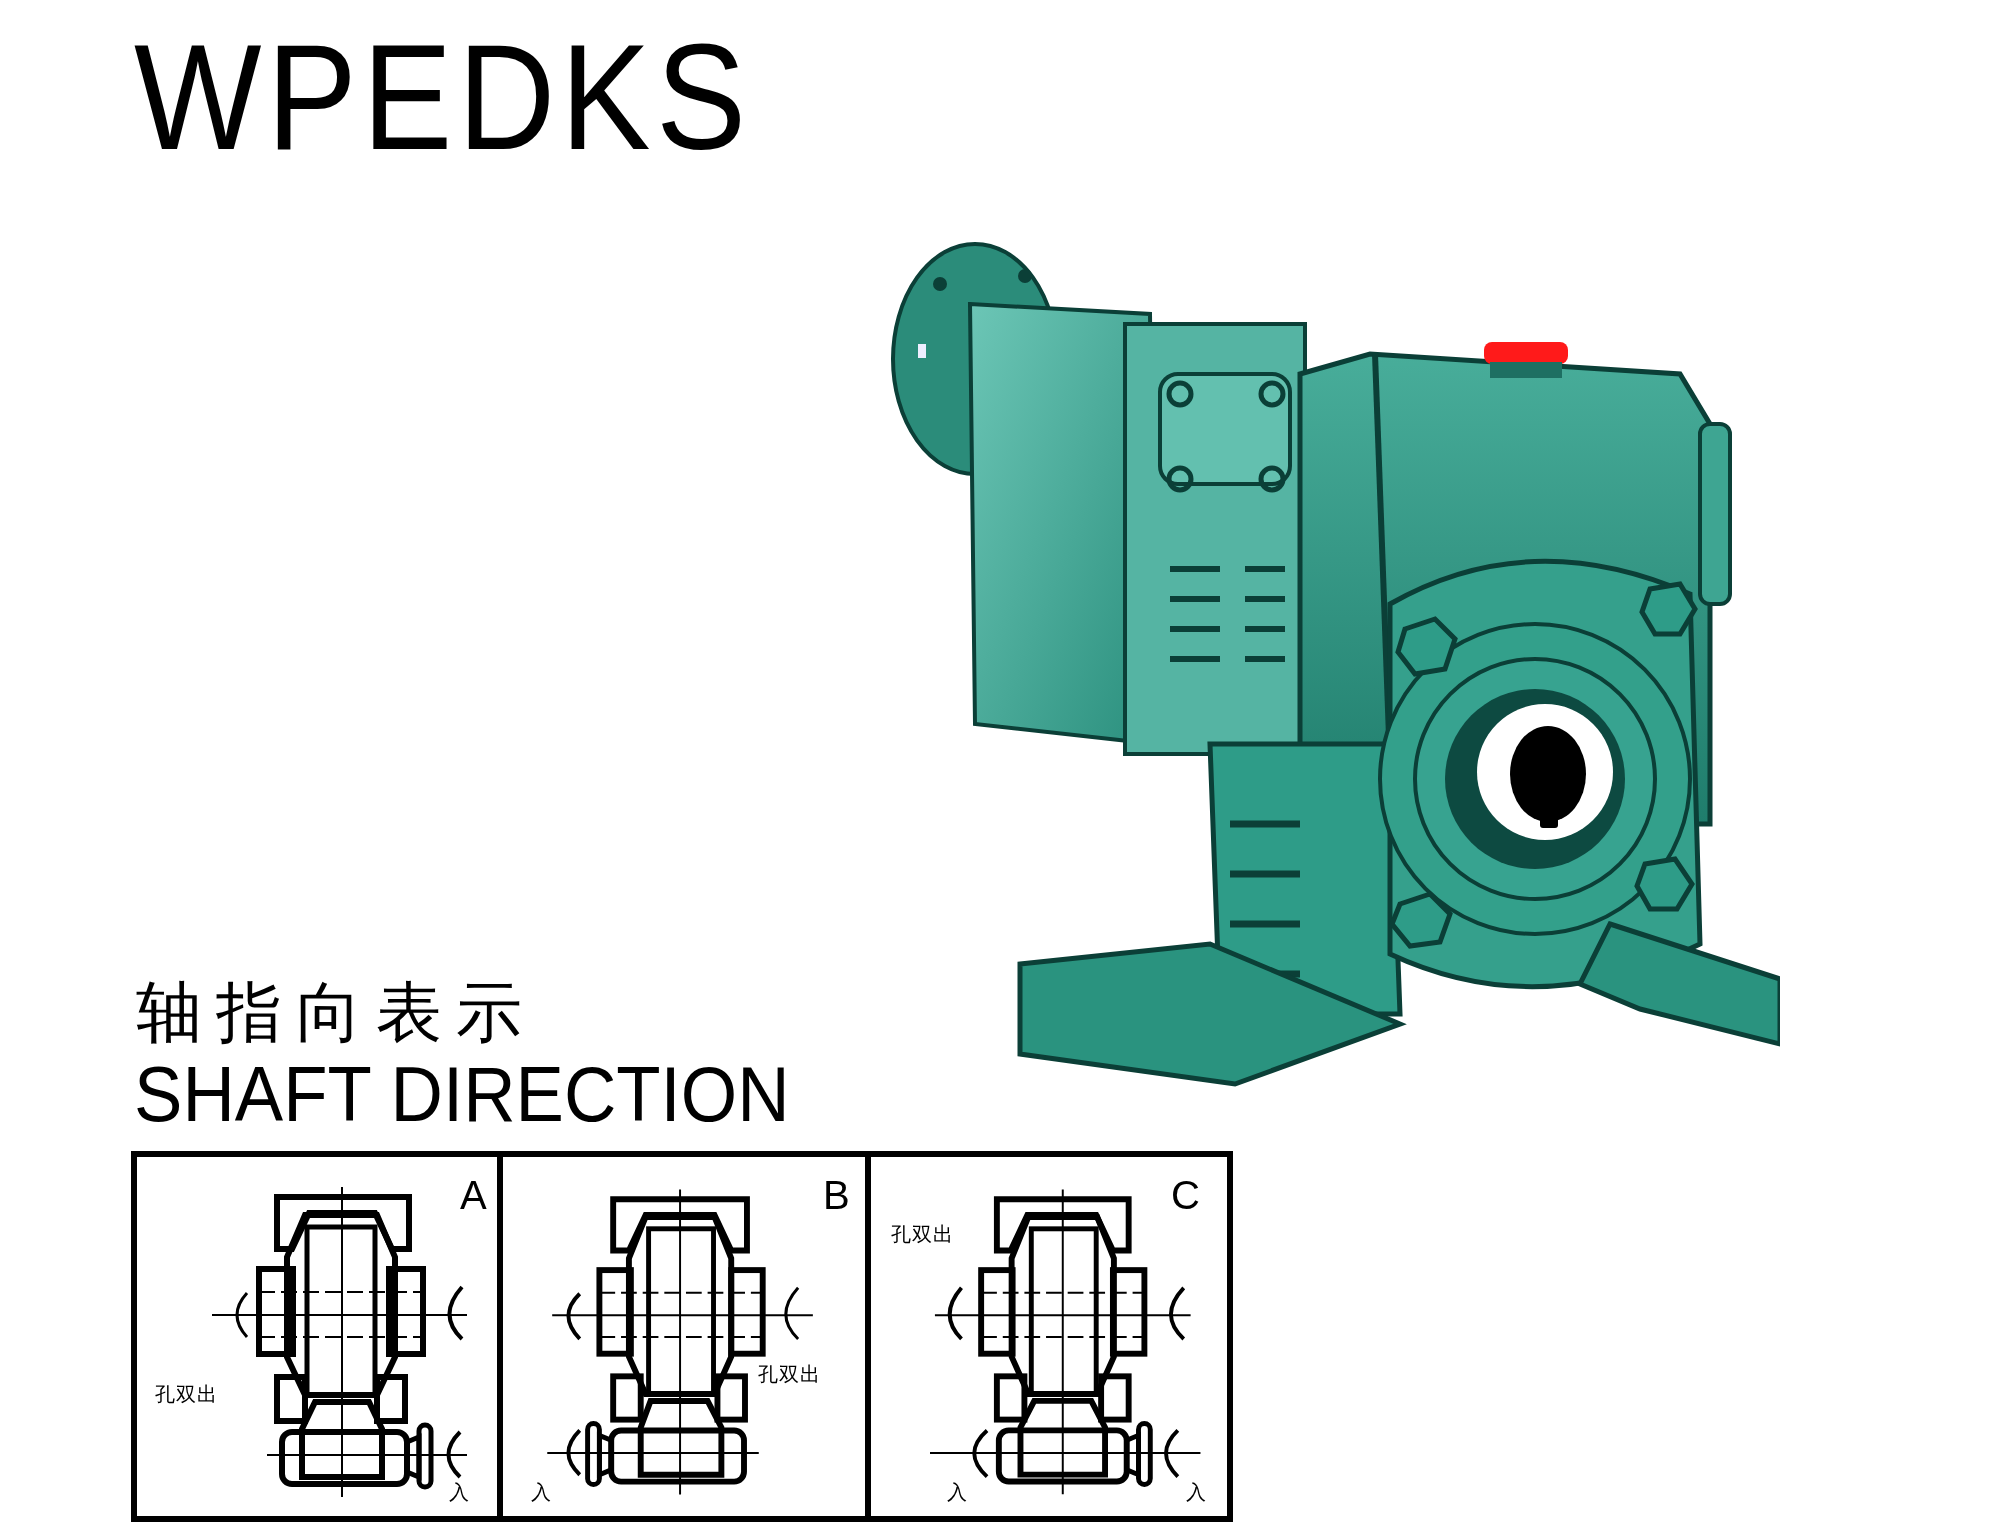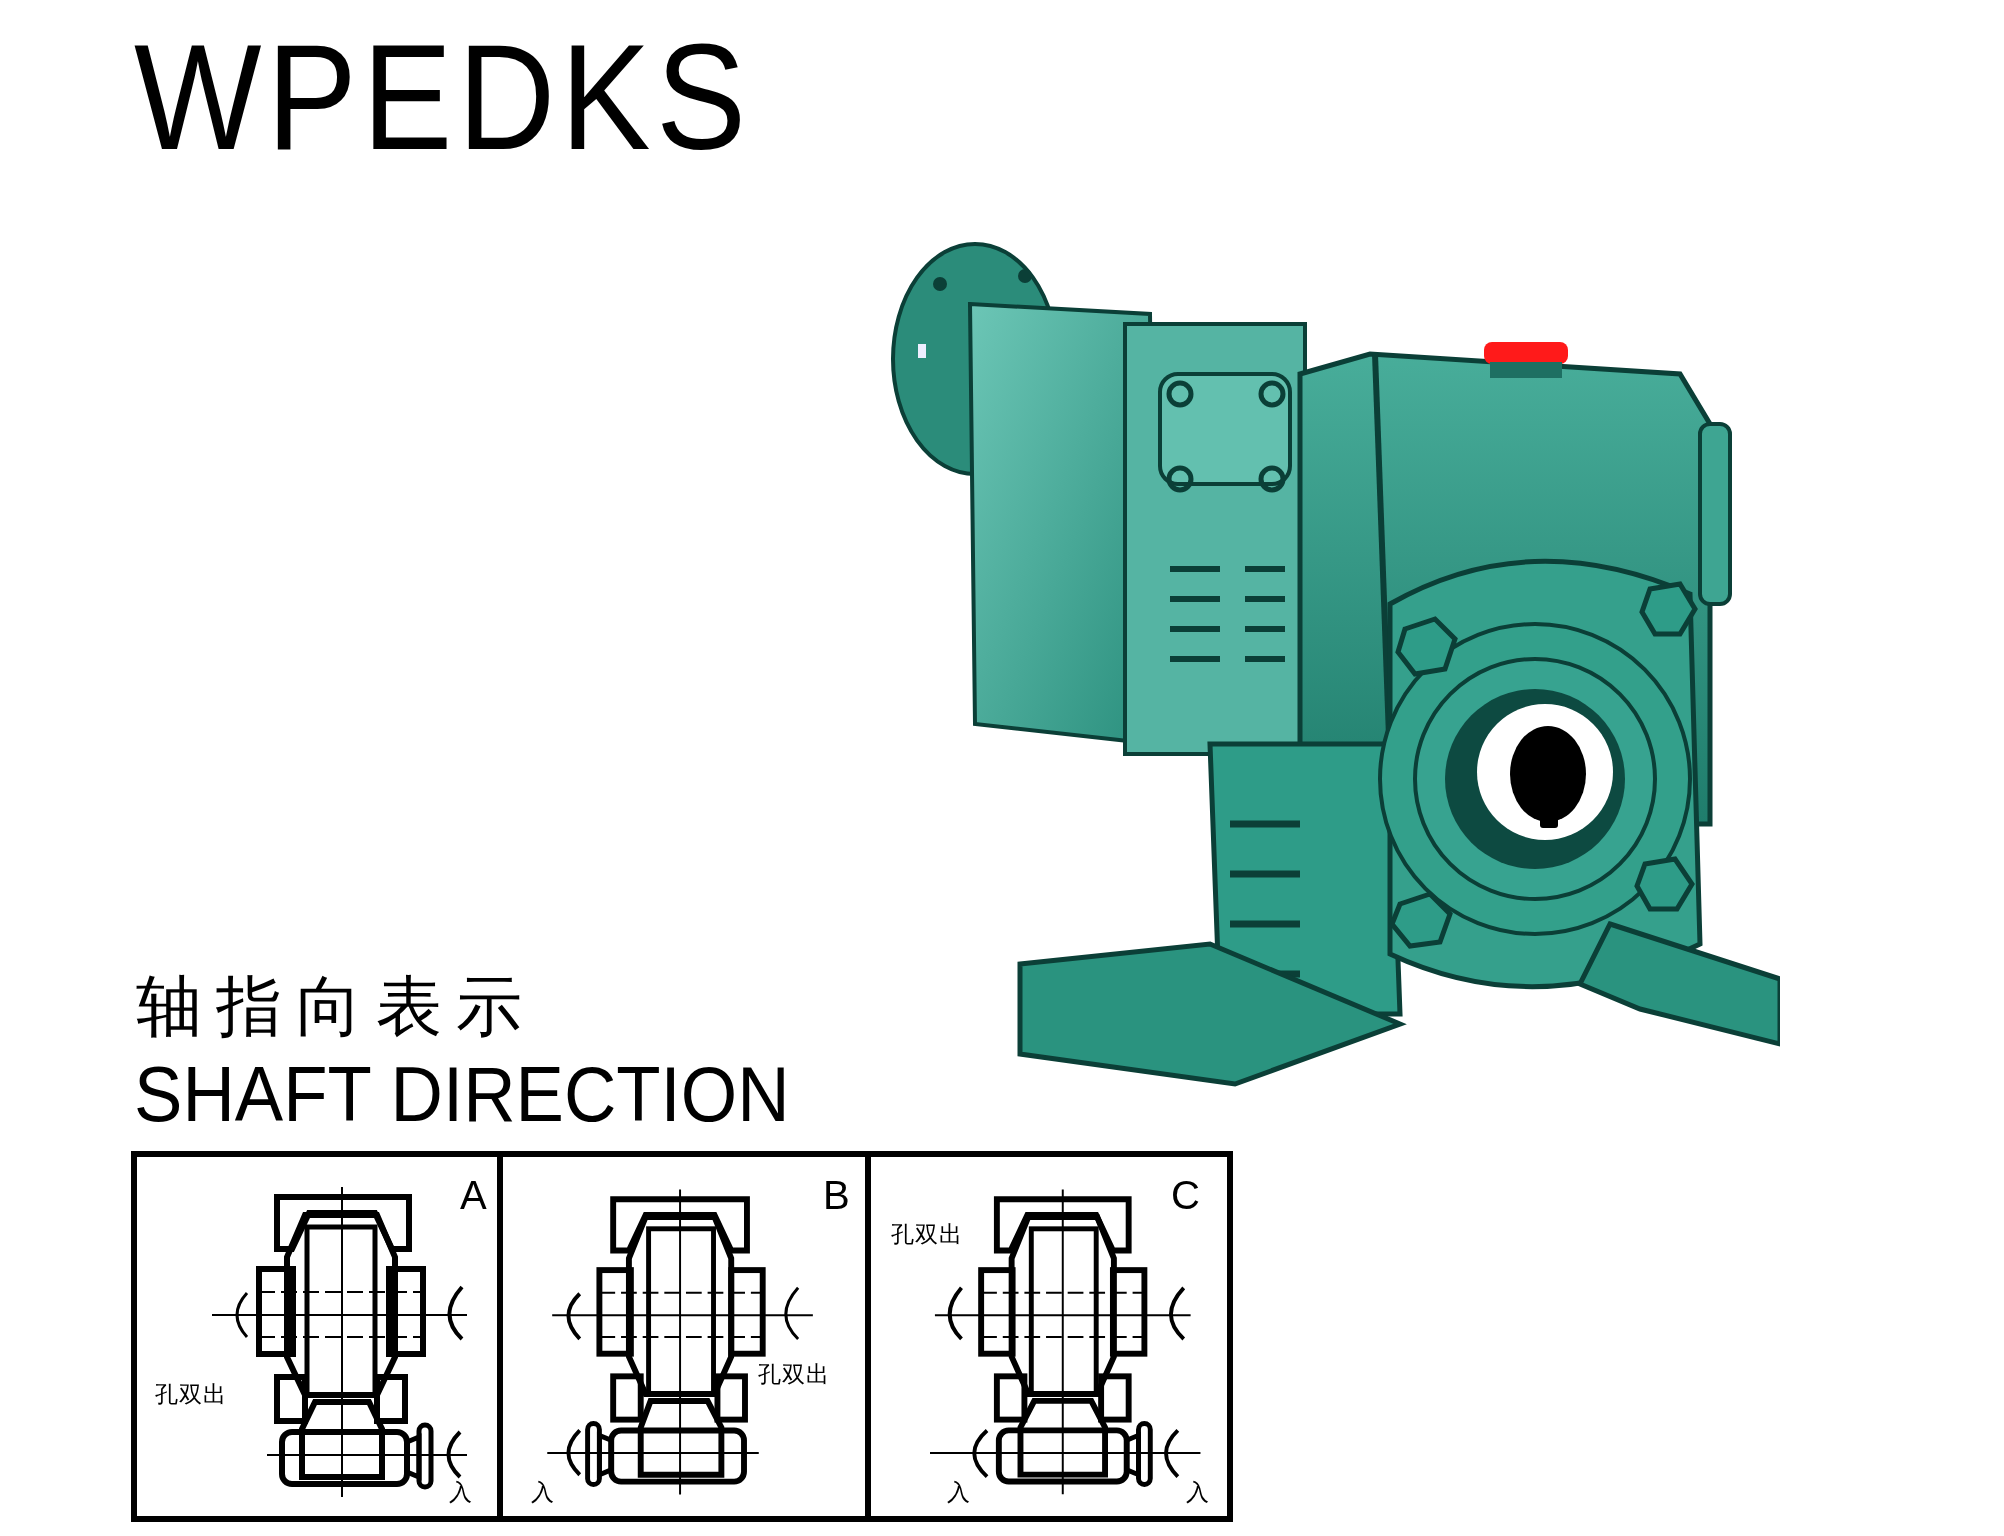--- a/index.html
+++ b/index.html
@@ -5,32 +5,32 @@
   html, body { margin:0; padding:0; background:#ffffff; }
   body { width:2004px; height:1536px; position:relative; overflow:hidden;
          font-family:"Liberation Sans", "DejaVu Sans", sans-serif; color:#000; }
   .abs { position:absolute; }
 
   .model-title { left:134px; top:22px; font-size:150px; line-height:150px;
                  letter-spacing:6px; transform:scaleX(0.9); transform-origin:left top;
                  font-family:"Liberation Sans", sans-serif; font-weight:400; }
 
   .cn-heading { left:136px; top:976px; font-size:66px; line-height:72px;
-                letter-spacing:14px; font-family:Liberation Mono, monospace; }
+                letter-spacing:14px; font-family:Liberation Sans, sans-serif; }
   .en-heading { left:134px; top:1052px; font-size:78px; line-height:84px;
                 transform:scaleX(0.93); transform-origin:left top;
                 font-family:"Liberation Sans", sans-serif; }
 
   .diagram-panel { left:131px; top:1151px; width:1102px; height:371px;
                    border:6px solid #000; box-sizing:border-box; display:flex; }
   .diagram-cell { position:relative; height:100%; box-sizing:border-box; }
   .diagram-cell + .diagram-cell { border-left:6px solid #000; }
   .cell-a { width:360px; } .cell-b { width:368px; } .cell-c { flex:1; }
   .cell-letter { position:absolute; top:18px; font-size:40px; line-height:40px; }
-  .cell-note { position:absolute; font-size:23px; line-height:34px;
+  .cell-note { position:absolute; font-size:20px; line-height:34px;
                font-family:"DejaVu Sans", sans-serif; letter-spacing:1px; }
   .cell-svg { position:absolute; left:0; top:0; width:100%; height:100%; }
 
   .product-photo { left:880px; top:224px; width:900px; height:880px; }
 </style>
 </head>
 <body>
 
 <div class="abs model-title">WPEDKS</div>
 

